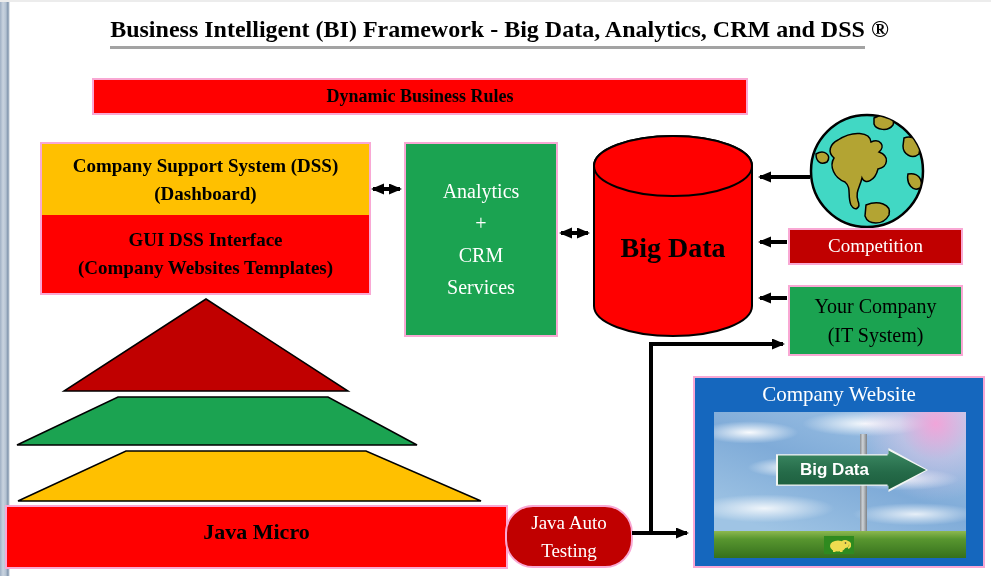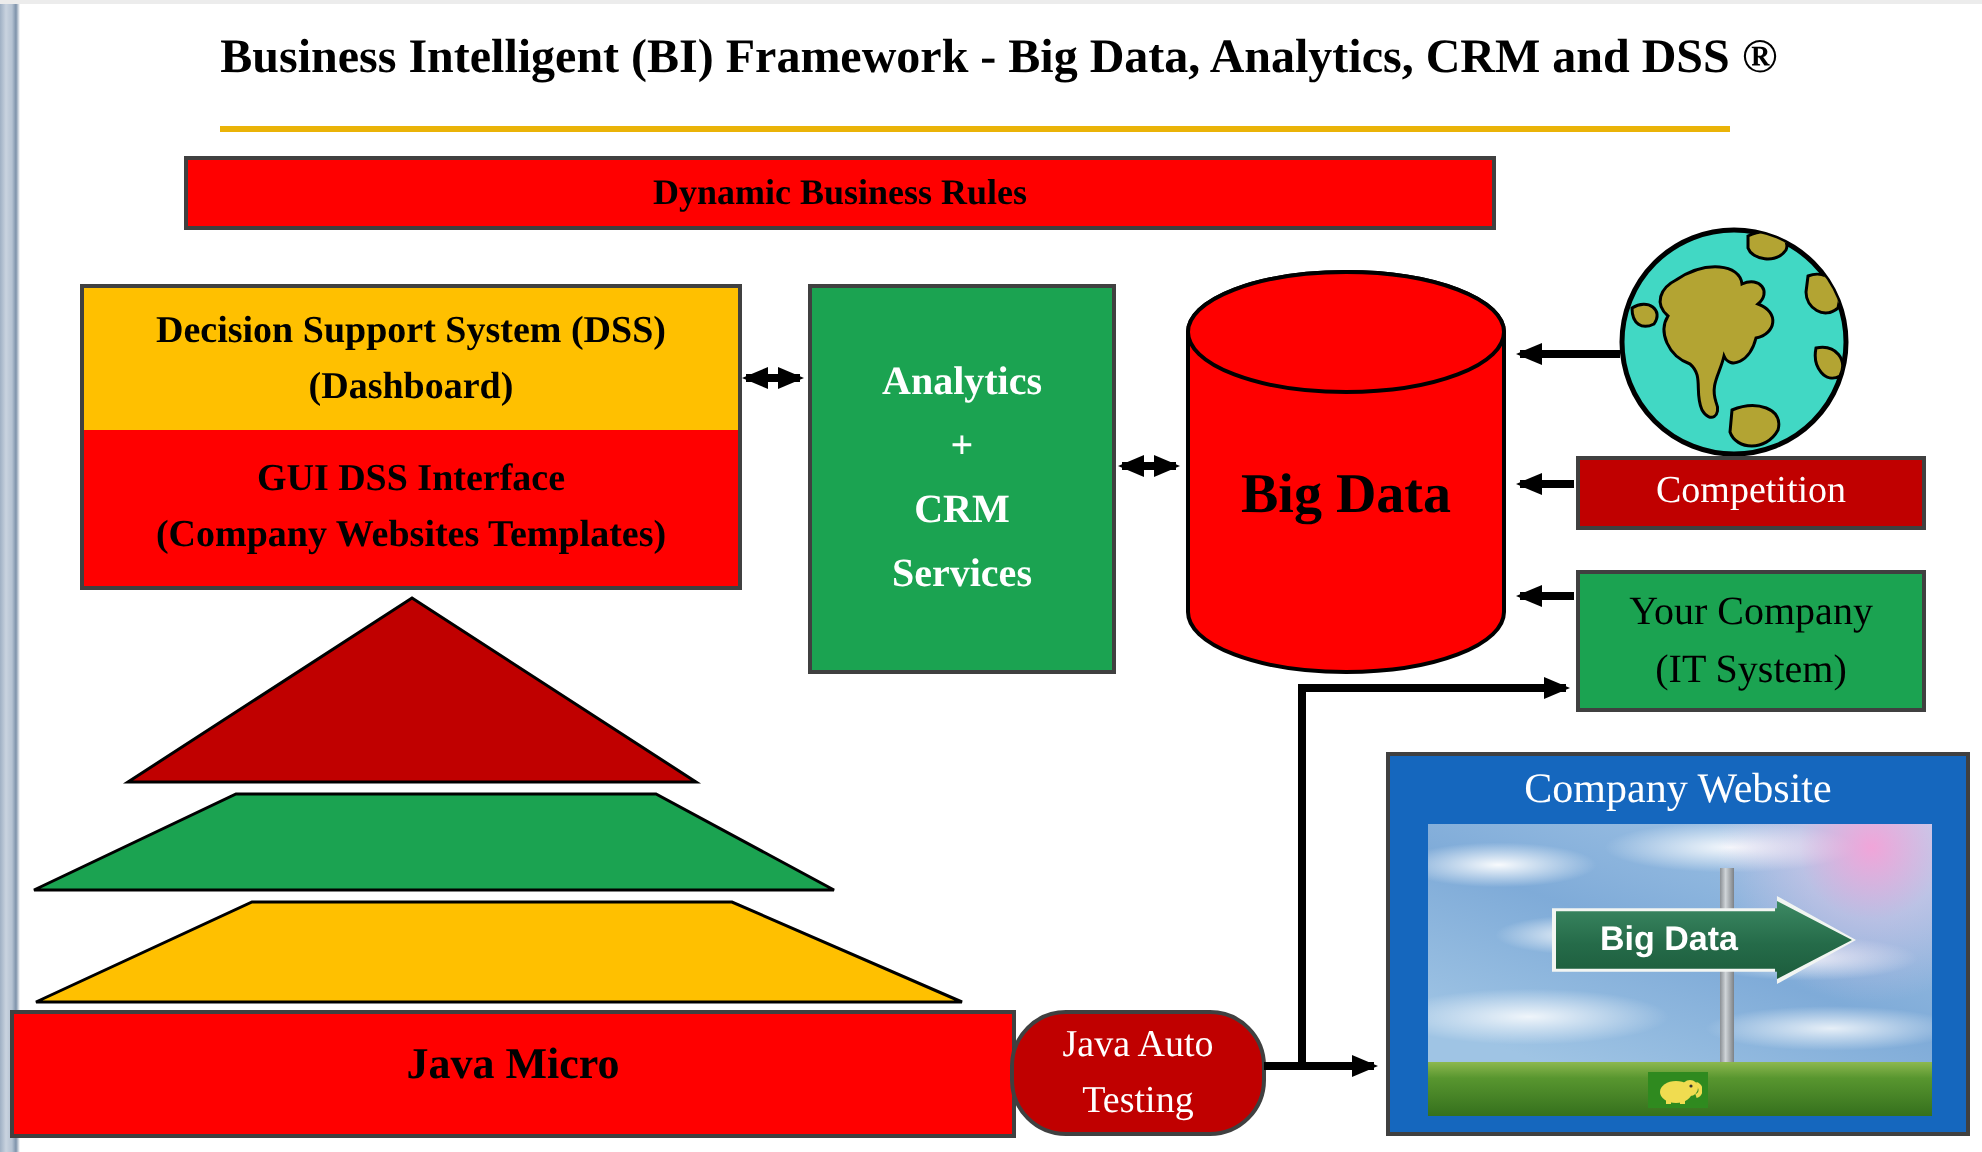--- a/index.html
+++ b/index.html
@@ -9,39 +9,39 @@
     border-top:2px solid #ececec;
   }
   .edge-strip{
     position:absolute;left:0;top:0;width:10px;height:576px;
     background:linear-gradient(to right,#9fb0c4 0px,#c9d3df 3px,#b4c2d2 6px,#7d92aa 8px,#ffffff 10px);
   }
   .title{
     position:absolute;left:12px;top:14px;width:975px;text-align:center;
     font-size:24px;font-weight:bold;color:#000;letter-spacing:0px;white-space:nowrap;
   }
-  .title .ul{border-bottom:3px solid #eab308;padding-bottom:21px;}
+  .title .ul{border-bottom:3px solid #a3a3a3;padding-bottom:4px;}
   .title .reg{font-weight:bold;}
-  .box{position:absolute;box-sizing:border-box;border:2px solid #404040;text-align:center;}
+  .box{position:absolute;box-sizing:border-box;border:2px solid #f9a8d4;text-align:center;}
   .rules-bar{
     left:92px;top:76px;width:656px;height:37px;background:#FF0000;
     font-size:18px;font-weight:bold;color:#000;line-height:33px;
   }
   .dss-wrap{left:40px;top:140px;width:331px;height:153px;background:#FF0000;padding:0;}
   .dss-top{
     position:absolute;left:0;top:0;width:100%;height:71px;background:#FFC000;
     font-size:19px;font-weight:bold;color:#000;display:flex;flex-direction:column;justify-content:center;line-height:1.45;
   }
   .dss-bottom{
     position:absolute;left:0;top:71px;width:100%;height:78px;background:#FF0000;
     font-size:19px;font-weight:bold;color:#000;display:flex;flex-direction:column;justify-content:center;line-height:1.5;
   }
   .analytics-box{
     left:404px;top:140px;width:154px;height:195px;background:#1BA351;
-    color:#fff;font-size:20px;font-weight:bold;
+    color:#fff;font-size:20px;font-weight:normal;
     display:flex;flex-direction:column;justify-content:center;gap:7px;line-height:1.25;
   }
   .cyl-wrap{position:absolute;left:591px;top:131px;width:164px;height:206px;}
   .cyl-label{
     position:absolute;left:591px;top:230px;width:164px;text-align:center;
     font-size:28px;font-weight:bold;color:#000;
   }
   .globe-wrap{position:absolute;left:808px;top:110px;width:118px;height:118px;}
   .competition-box{
     left:788px;top:226px;width:175px;height:37px;background:#C00000;
@@ -115,21 +115,21 @@
     <span class="ul">Business Intelligent (BI) Framework - Big Data, Analytics, CRM and DSS</span>
     <span class="reg">®</span>
   </div>
 
   <div class="box rules-bar">
     <span>Dynamic Business Rules</span>
   </div>
 
   <div class="box dss-wrap">
     <div class="dss-top">
-      <span>Decision Support System (DSS)</span>
+      <span>Company Support System (DSS)</span>
       <span>(Dashboard)</span>
     </div>
     <div class="dss-bottom">
       <span>GUI DSS Interface</span>
       <span>(Company Websites Templates)</span>
     </div>
   </div>
 
   <div class="box analytics-box">
     <span>Analytics</span>

